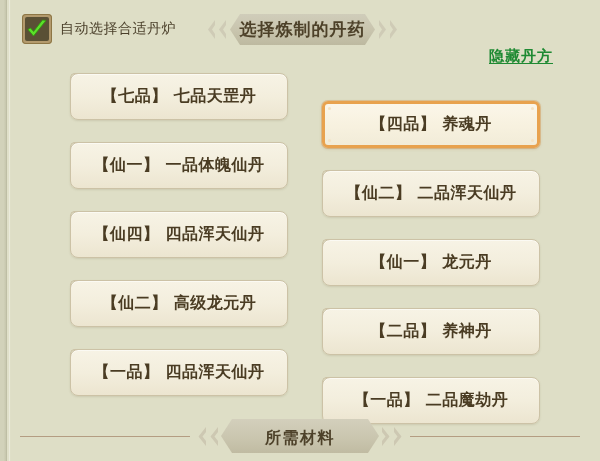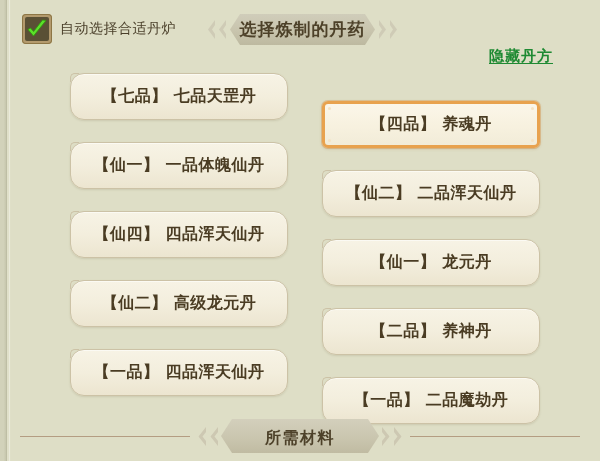--- a/index.html
+++ b/index.html
@@ -169,21 +169,21 @@
     height: 69px;
   }
   .pill-btn {
     position: absolute;
     top: 6px;
     width: 218px;
     height: 47px;
     box-sizing: border-box;
     background: linear-gradient(180deg, #f7f3e5 0%, #f3eedd 50%, #ece5d0 100%);
     border: 1px solid #ccc2a6;
-    border-radius: 14px;
+    border-radius: 8px;
     display: flex;
     align-items: center;
     justify-content: center;
     font-size: 16px;
     font-weight: bold;
     color: #4a3c23;
     letter-spacing: 0.5px;
     cursor: pointer;
     box-shadow: 0 1px 0 rgba(255,255,255,0.55) inset,
                 0 1px 2px rgba(120,110,80,0.18);

